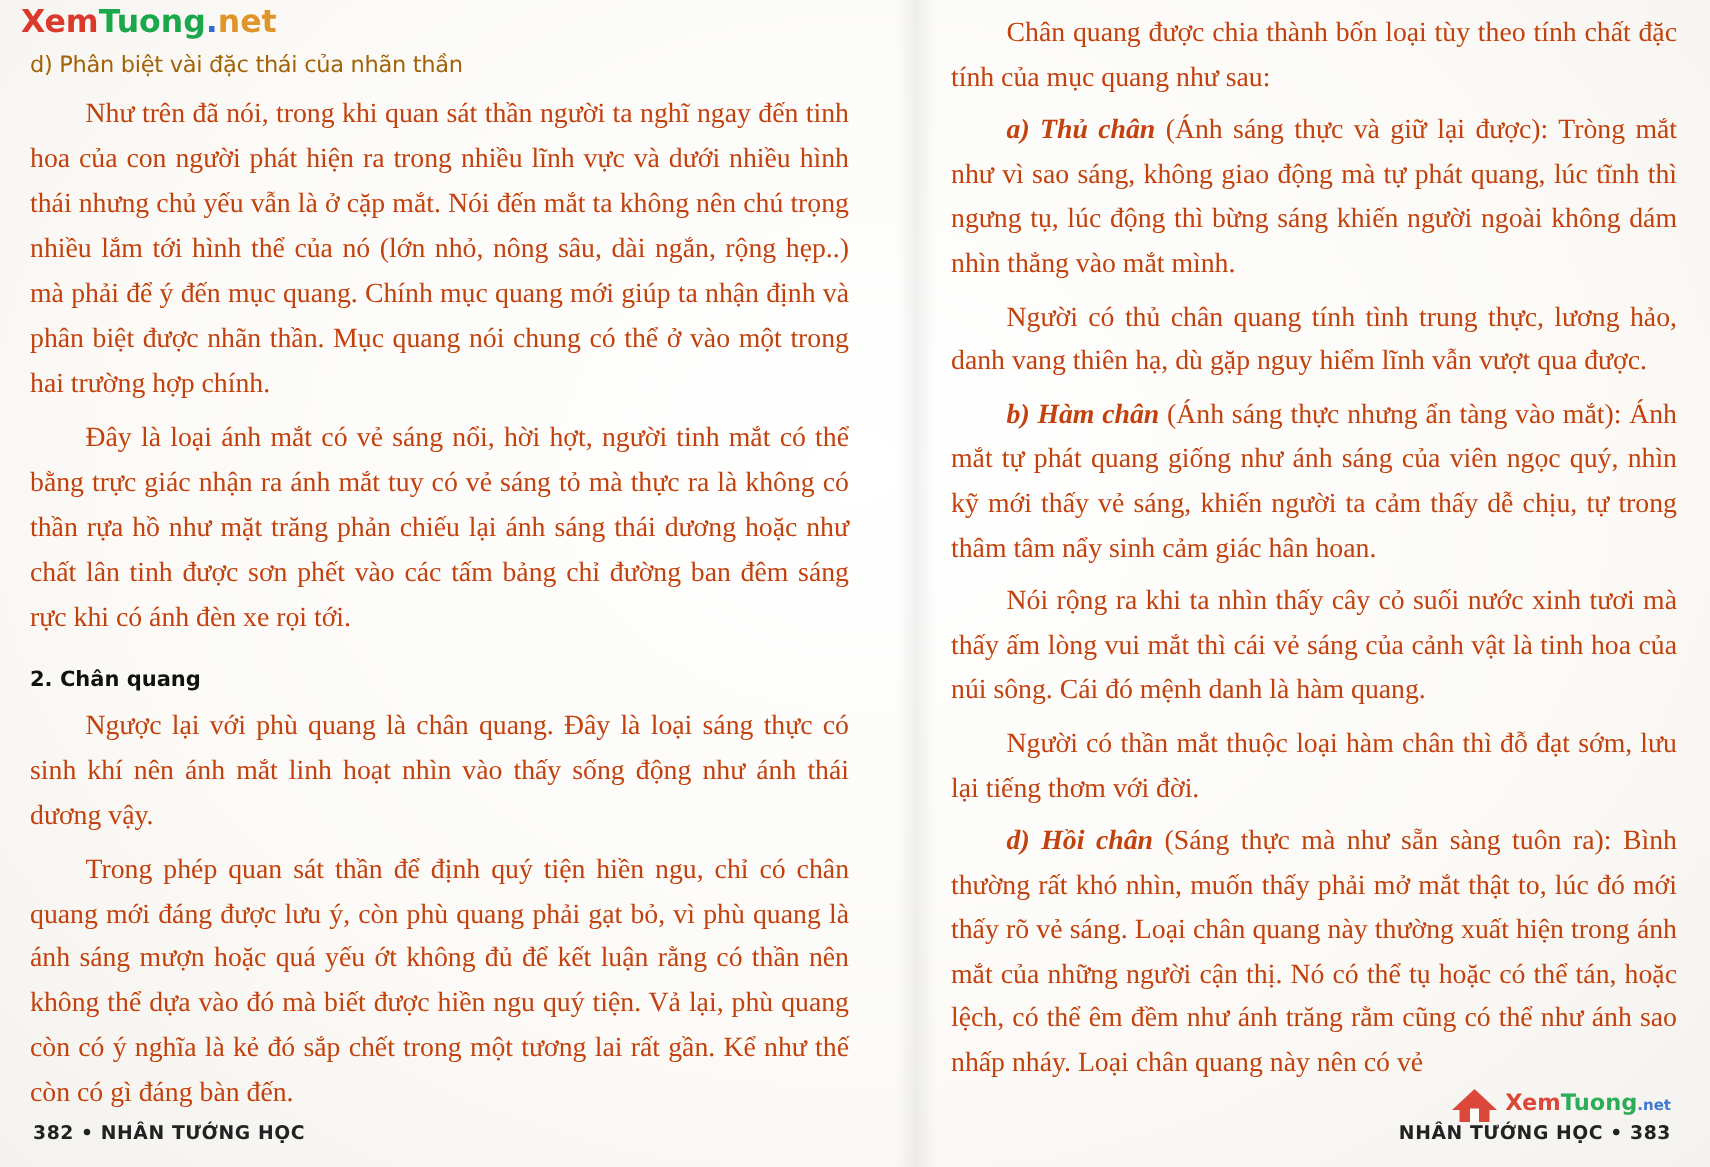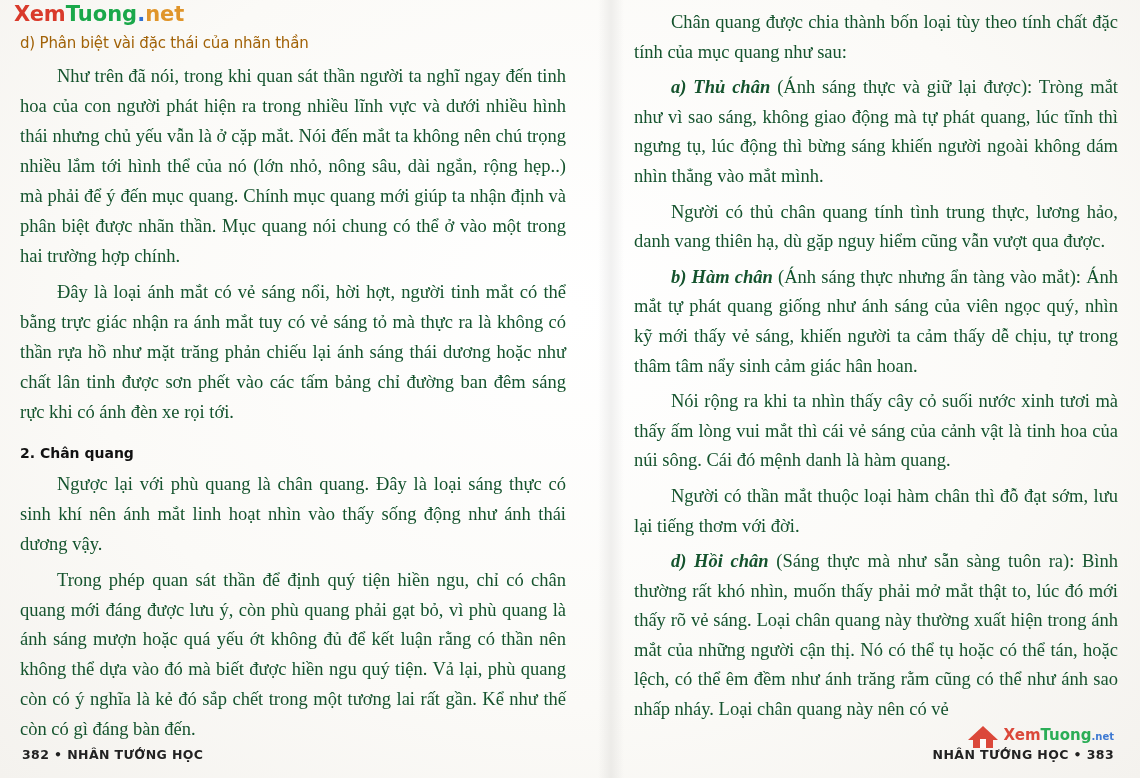--- a/index.html
+++ b/index.html
@@ -129,21 +129,21 @@
     margin: 17px 0 9px 0;
     color: #111;
   }
 
   p.para {
     font-size: 18.5px;
     line-height: 1.62;
     margin: 0 0 6px 0;
     text-indent: 2.0em;
     text-align: justify;
-    color: #14532d;
+    color: #c2410c;
   }
   .page-right p.para {
     font-size: 18.5px;
     line-height: 1.6;
   }
   .bi { font-weight: bold; font-style: italic; margin-top: 14px; }
 
   
   .folio {
     position: absolute;
@@ -186,21 +186,21 @@
   </div>
 
   <div class="page page-right">
 
     <p class="para">Chân quang được chia thành bốn loại tùy theo tính chất đặc tính của mục quang như sau:</p>
 
     <p class="para">
       <span class="bi">a) Thủ chân</span>
       <span>(Ánh sáng thực và giữ lại được): Tròng mắt như vì sao sáng, không giao động mà tự phát quang, lúc tĩnh thì ngưng tụ, lúc động thì bừng sáng khiến người ngoài không dám nhìn thẳng vào mắt mình.</span>
     </p>
-    <p class="para"><span>Người có thủ chân quang tính tình trung thực, lương hảo, danh vang thiên hạ, dù gặp nguy hiểm cũng vẫn vượt qua được.</span></p>
+    <p class="para"><span>Người có thủ chân quang tính tình trung thực, lương hảo, danh vang thiên hạ, dù gặp nguy hiểm lĩnh vẫn vượt qua được.</span></p>
 
     <p class="para">
       <span class="bi">b) Hàm chân</span>
       <span>(Ánh sáng thực nhưng ẩn tàng vào mắt): Ánh mắt tự phát quang giống như ánh sáng của viên ngọc quý, nhìn kỹ mới thấy vẻ sáng, khiến người ta cảm thấy dễ chịu, tự trong thâm tâm nẩy sinh cảm giác hân hoan.</span>
     </p>
     <p class="para"><span>Nói rộng ra khi ta nhìn thấy cây cỏ suối nước xinh tươi mà thấy ấm lòng vui mắt thì cái vẻ sáng của cảnh vật là tinh hoa của núi sông. Cái đó mệnh danh là hàm quang.</span></p>
     <p class="para"><span>Người có thần mắt thuộc loại hàm chân thì đỗ đạt sớm, lưu lại tiếng thơm với đời.</span></p>
 
 
     <p class="para">

